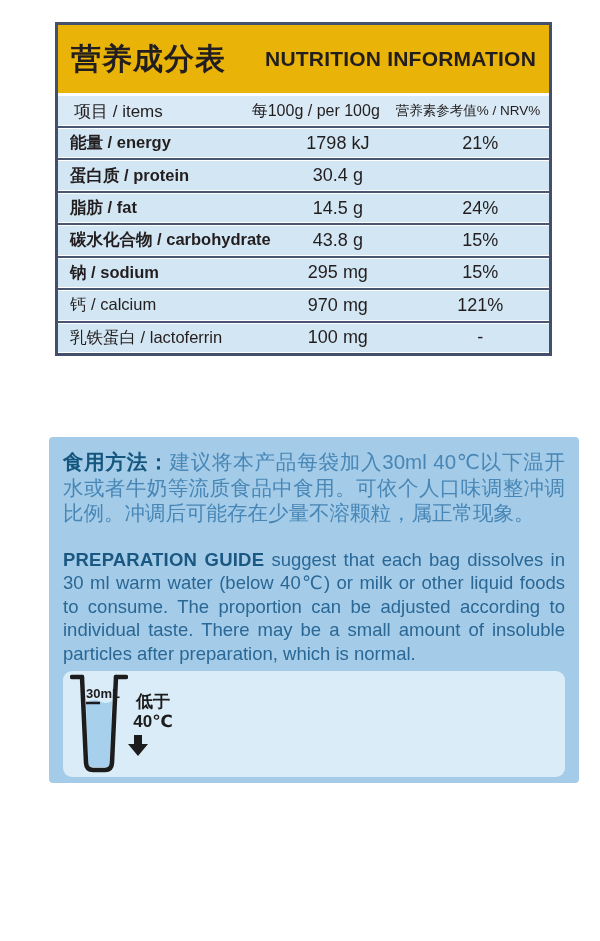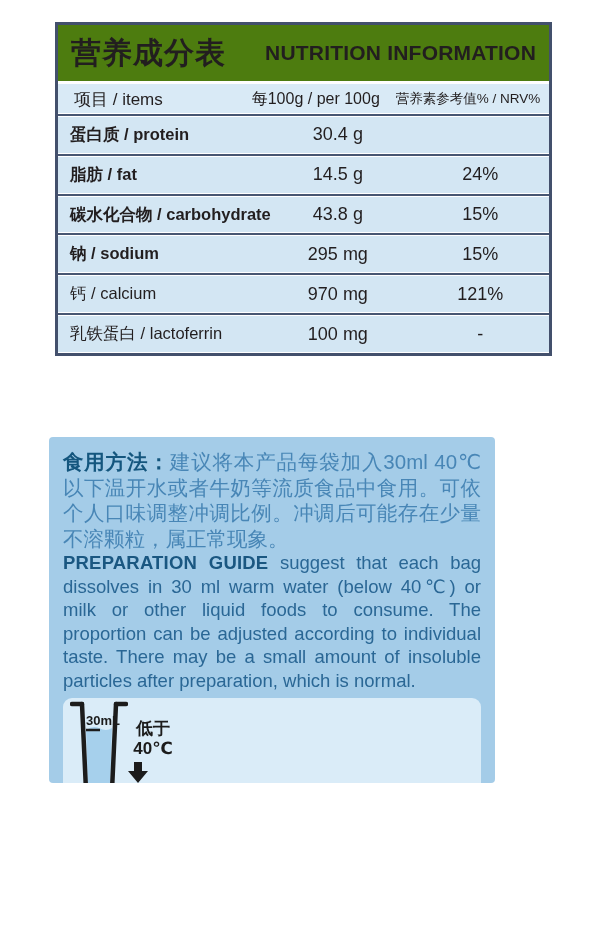--- a/index.html
+++ b/index.html
@@ -4,45 +4,45 @@
 <style>
   * { margin:0; padding:0; box-sizing:border-box; }
   html,body { width:600px; height:941px; background:#ffffff; overflow:hidden;
               font-family:"Liberation Sans","DejaVu Sans",sans-serif; }
   .stage { position:relative; width:600px; height:941px; background:#ffffff; }
 
   
   .ntable { position:absolute; left:55px; top:22px; width:497px; height:334px;
             border:3px solid #43506c; background:#d3e6f3;
             display:flex; flex-direction:column; color:#221e1f; }
-  .nt-header { height:56px; background:#4d7c0f; display:flex; align-items:center;
+  .nt-header { height:68px; background:#eab308; display:flex; align-items:center;
                justify-content:space-between; padding:9px 13px; }
   .nt-title-cn { font-size:30px; font-weight:bold; letter-spacing:1px; }
   .nt-title-en { font-size:21px; font-weight:bold; letter-spacing:0.2px; }
   .nt-colhead { height:33px; background:#d9eaf6; border-top:3px solid #ffffff;
                 display:grid; grid-template-columns:38% 29% 33%; align-items:center;
                 box-shadow:inset 0 -1px 0 #ffffff; }
   .nt-colhead .c1 { padding-left:16px; font-size:17px; }
   .nt-colhead .c2 { text-align:center; font-size:16px; }
   .nt-colhead .c3 { text-align:center; font-size:13.5px; white-space:nowrap; }
   .nt-body { flex:1; display:flex; flex-direction:column; }
   .nrow { flex:1; display:grid; grid-template-columns:42% 30% 28%; align-items:center;
           border-top:2px solid #475672; background:#d3e6f3;
           box-shadow:inset 0 1px 0 #ffffff, inset 0 -1px 0 #ffffff; }
   .nrow .c1 { padding-left:12px; font-size:16.5px; white-space:nowrap; }
   .nrow .c2 { text-align:center; font-size:18px; }
   .nrow .c3 { text-align:center; font-size:18px; }
   .nrow.bold .c1 { font-weight:bold; }
 
   
-  .panel { position:absolute; left:49px; top:437px; width:446px; height:346px;
+  .panel { position:absolute; left:49px; top:437px; width:530px; height:346px;
            background:#a4cce8; border-radius:4px; padding:12px 14px 0 14px; overflow:hidden; }
   .cn-para { font-size:20.5px; line-height:25.5px; text-align:justify; color:#4886b6; }
   .cn-para .lbl { font-weight:bold; color:#14567e; }
-  .en-para { margin-top:0; font-size:18.5px; line-height:23.5px; text-align:justify;
+  .en-para { margin-top:22px; font-size:18.5px; line-height:23.5px; text-align:justify;
              color:#2a6795; }
   .en-para .lbl { font-weight:bold; color:#1a5781; letter-spacing:0.2px; }
 
   .cards { margin-top:6px; display:flex; gap:11px;flex-direction:column; }
   .card { flex:1; height:123px; background:#daecf8; border-radius:9px; position:relative; }
   .card svg { display:block; }
   .card1-inner { display:flex; height:100%; align-items:center; padding-left:7px; }
   .card1-notes { width:50px; text-align:center; color:#1c1c1c; font-weight:bold;
                  font-size:17px; line-height:20px; }
   .card1-notes .arr { margin-top:3px; }
@@ -56,20 +56,25 @@
     <div class="nt-header">
       <span class="nt-title-cn">营养成分表</span>
       <span class="nt-title-en">NUTRITION INFORMATION</span>
     </div>
     <div class="nt-colhead">
       <span class="c1">项目 / items</span>
       <span class="c2">每100g / per 100g</span>
       <span class="c3">营养素参考值% / NRV%</span>
     </div>
     <div class="nt-body">
+      <div class="nrow bold">
+        <span class="c1">能量 / energy</span>
+        <span class="c2">1798 kJ</span>
+        <span class="c3">21%</span>
+      </div>
       <div class="nrow bold">
         <span class="c1">蛋白质 / protein</span>
         <span class="c2">30.4 g</span>
       </div>
       <div class="nrow bold">
         <span class="c1">脂肪 / fat</span>
         <span class="c2">14.5 g</span>
         <span class="c3">24%</span>
       </div>
       <div class="nrow bold">

